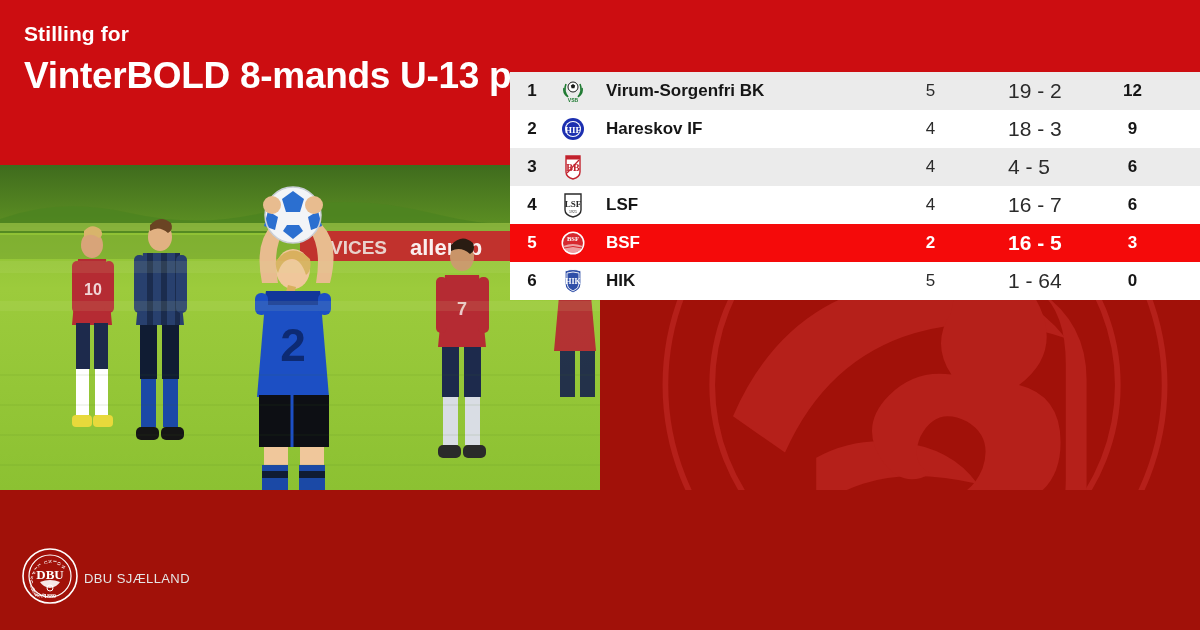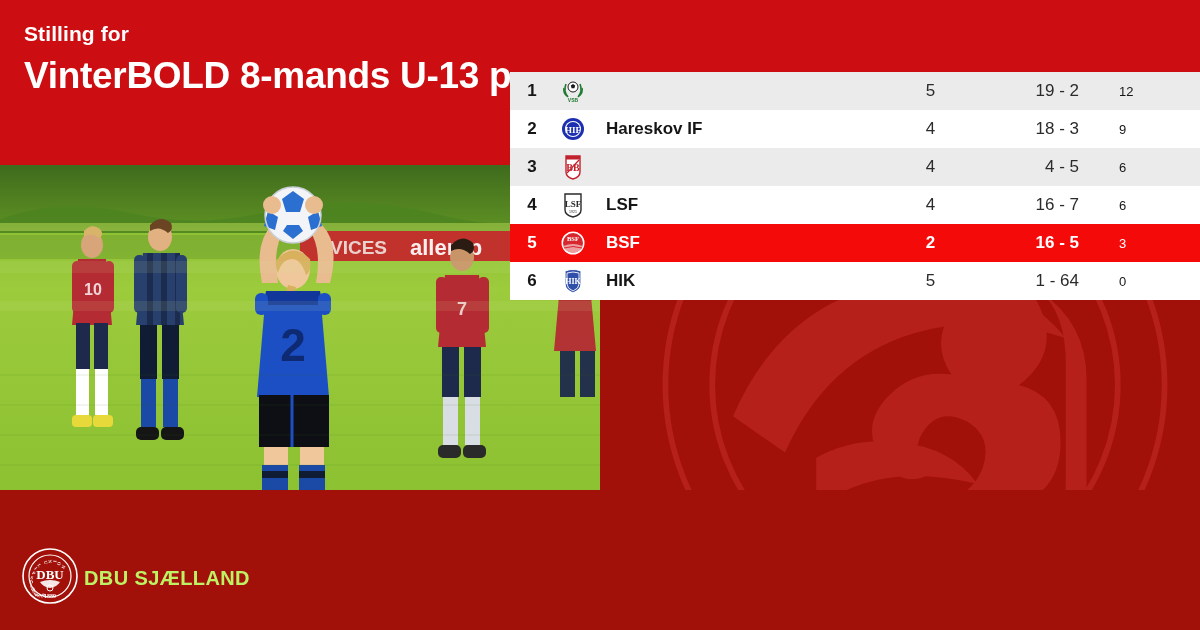--- a/index.html
+++ b/index.html
@@ -43,21 +43,21 @@
 
   
   .bottomband{
     position:absolute;left:0;top:490px;width:1200px;height:140px;
     background:#a11109;
   }
   .footer{
     position:absolute;left:22px;top:548px;display:flex;align-items:center;gap:6px;
   }
   .footer .brand{
-    color:#bef264;font-size:20px;font-weight:bold;letter-spacing:.4px;white-space:nowrap;
+    color:#e5e5e5;font-size:13px;font-weight:normal;letter-spacing:.4px;white-space:nowrap;
   }
   .thead{
     position:absolute;left:510px;top:33px;width:690px;height:39px;
     background:#cc0d11;
   }
   .pill{
     position:absolute;top:39px;height:27px;
     background:#ffffff;color:#c2100f;
     font-size:16px;font-weight:bold;
     display:flex;align-items:center;justify-content:center;
@@ -84,26 +84,26 @@
   .row .crest svg{display:block;}
   .row .team{
     flex:1 1 auto;padding-left:14px;font-size:17px;font-weight:bold;color:#161616;
     white-space:nowrap;overflow:hidden;text-overflow:ellipsis;
   }
   .row .k{
     position:absolute;left:407px;width:27px;text-align:center;
     font-size:17px;color:#2b2b2b;font-weight:normal;
   }
   .row .score{
-    position:absolute;left:498px;width:71px;text-align:right;
-    font-size:17px;color:#2b2b2b;font-weight:normal;
+    position:absolute;left:498px;width:71px;text-align:left;
+    font-size:21px;color:#2b2b2b;font-weight:normal;
   }
   .row .p{
-    position:absolute;left:609px;width:27px;
-    font-size:13px;color:#161616;font-weight:normal;
+    position:absolute;left:609px;width:27px;text-align:center;
+    font-size:17px;color:#161616;font-weight:bold;
   }
   .row.hl .pos,.row.hl .team,.row.hl .k,.row.hl .score,.row.hl .p{color:#ffffff;}
   .row.hl .k,.row.hl .score{font-weight:bold;}
 </style>
 </head>
 <body>
 
 <div class="canvas">
 
   <div class="bottomband"></div>
@@ -287,20 +287,21 @@
             <path d="M4 10 q-1 5 3 8"></path>
               <path d="M22 10 q1 5 -3 8"></path>
           </g>
           <circle cx="13" cy="9" r="5" fill="#ffffff" stroke="#1a1a1a" stroke-width="1"></circle>
           <g fill="#1a1a1a">
             <polygon points="13,6 15.2,7.6 14.4,10.2 11.6,10.2 10.8,7.6"></polygon>
           </g>
           <text x="13" y="24" text-anchor="middle" font-family="Liberation Sans, sans-serif" font-size="5" font-weight="bold" fill="#1f7a32">VSB</text>
         </svg>
       </div>
+      <div class="team">Virum-Sorgenfri BK</div>
       <div class="k">5</div>
       <div class="score">19 - 2</div>
       <div class="p">12</div>
     </div>
 
     <div class="row">
       <div class="pos">2</div>
       <div class="crest">
         <svg width="26" height="26" viewBox="0 0 26 26" aria-hidden="true">
           <circle cx="13" cy="13" r="11" fill="#1c2fb0"></circle>

